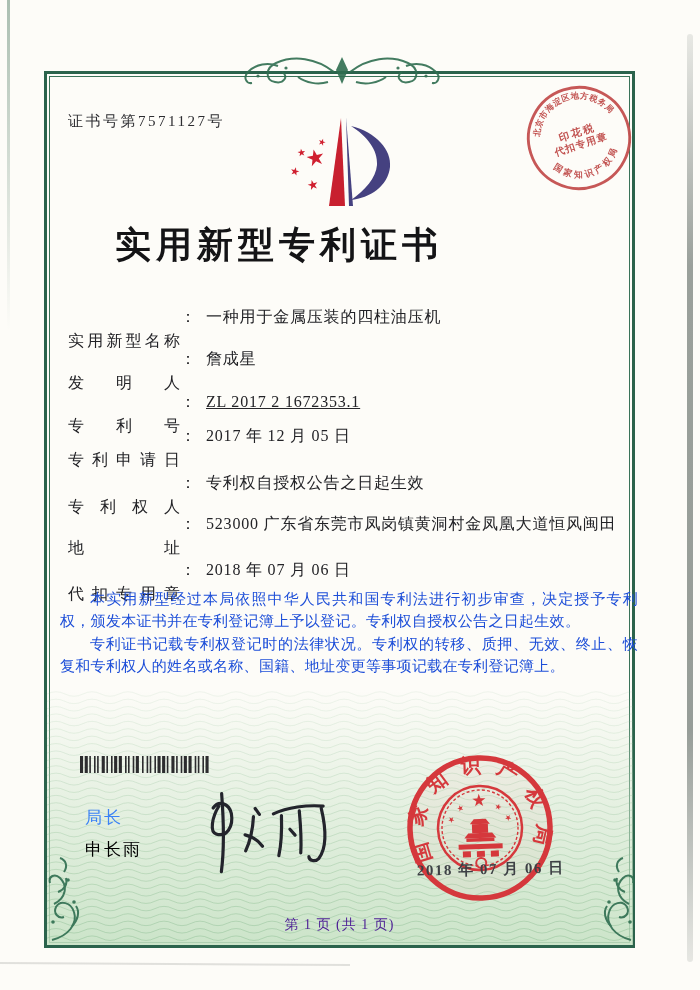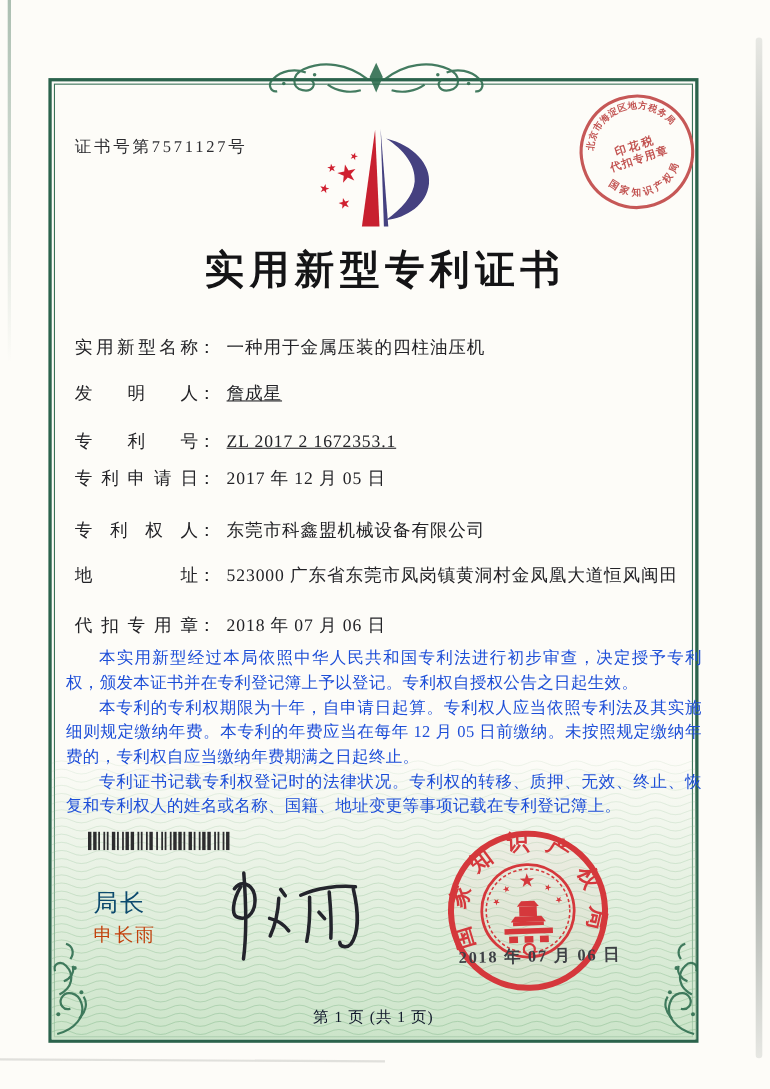--- a/index.html
+++ b/index.html
@@ -13,53 +13,53 @@
   .scan-streak-bottom{position:absolute;left:0;top:963px;width:350px;height:2px;background:rgba(150,152,148,.28);transform:rotate(.3deg);}
   
   .border-outer{position:absolute;left:44px;top:71px;width:591px;height:877px;border:3px solid #2b634c;box-sizing:border-box;}
   .border-inner{position:absolute;left:2px;top:2px;right:2px;bottom:2px;border:1px solid #3a7359;}
   
   .green-band{position:absolute;left:47px;top:690px;width:586px;height:255px;z-index:1;
     background:linear-gradient(180deg,rgba(214,233,211,0) 0%,rgba(206,229,203,.45) 40%,rgba(195,224,193,.85) 100%);}
   .green-band svg{position:absolute;left:0;top:0;}
   .flourish{z-index:2;position:absolute;}
   
-  .cert-number{position:absolute;left:68px;top:124px;font-size:15px;letter-spacing:2.5px;color:#2c2c30;z-index:3;}
+  .cert-number{position:absolute;left:68px;top:112px;font-size:15px;letter-spacing:2.5px;color:#2c2c30;z-index:3;}
   .logo{position:absolute;left:254px;top:110px;z-index:3;}
   .tax-stamp{position:absolute;left:513px;top:72px;z-index:3;transform:rotate(-18deg);opacity:.95;}
-  .title{position:absolute;left:44px;top:221px;width:470px;text-align:right;font-size:36px;font-weight:600;
+  .title{position:absolute;left:44px;top:221px;width:470px;text-align:center;font-size:36px;font-weight:600;
          letter-spacing:5px;color:#141416;z-index:3;}
   
   .fields{position:absolute;left:68px;top:306px;width:570px;z-index:3;font-size:16px;}
   .field-row{position:absolute;left:0;width:570px;line-height:22px;}
-  .field-row:nth-child(1){top:0;} .field-row:nth-child(2){top:42px;text-decoration:underline;} .field-row:nth-child(3){top:85px;text-decoration:underline;}
+  .field-row:nth-child(1){top:0;} .field-row:nth-child(2){top:42px;} .field-row:nth-child(3){top:85px;text-decoration:underline;}
   .field-row:nth-child(4){top:119px;} .field-row:nth-child(5){top:166px;} .field-row:nth-child(6){top:207px;}
   .field-row:nth-child(7){top:253px;}
-  .flabel{display:inline-block;width:112px;text-align:justify;text-align-last:justify;color:#232327;vertical-align:top;}
+  .flabel{display:inline-block;width:112px;text-align:justify;text-align-last:justify;color:#232327;vertical-align:top;margin-top:24px;}
   .colon{display:inline-block;color:#232327;}
   .fvalue{margin-left:10px;letter-spacing:.8px;color:#232327;}
   .value-line2{margin-left:138px;letter-spacing:.8px;line-height:23px;}
   .right-pair{position:absolute;left:322px;top:0;}
   .flabel-right{display:inline-block;width:100px;text-align:justify;text-align-last:justify;}
   
   .body-text{position:absolute;left:60px;top:588px;width:578px;z-index:3;font-size:15px;line-height:22.4px;
     letter-spacing:.3px;text-align:justify;color:#1d4ed8;}
   .body-text p{margin:0;text-indent:2em;}
   
   .barcode{position:absolute;left:80px;top:756px;z-index:3;}
   .signer-title{position:absolute;left:85px;top:806px;font-family:Liberation Sans, sans-serif;
-    font-size:22px;letter-spacing:2px;color:#0c4a6e;z-index:3;}
+    font-size:17px;letter-spacing:2px;color:#3b82f6;z-index:3;}
   .signer-name{position:absolute;left:85px;top:838px;font-family:"Liberation Sans","DejaVu Sans",sans-serif;
-    font-size:17px;letter-spacing:2px;color:#c2410c;z-index:3;}
+    font-size:17px;letter-spacing:2px;color:#000000;z-index:3;}
   .signature{position:absolute;left:190px;top:786px;z-index:3;transform:rotate(-2deg);}
   .seal{position:absolute;left:400px;top:748px;z-index:4;transform:rotate(-2deg);}
   .seal-date{position:absolute;left:417px;top:860px;z-index:5;font-size:15px;letter-spacing:1.5px;
     color:#3d4045;transform:rotate(-1.2deg);font-weight:600;}
   .footer-page{position:absolute;left:44px;top:916px;width:591px;text-align:center;font-size:14px;
-    letter-spacing:1px;color:#0f172a;z-index:3;}
+    letter-spacing:1px;color:#4c1d95;z-index:3;}
 </style>
 </head>
 <body>
 
 <div class="stage">
 
   <div class="scan-edge-right"></div>
   <div class="scan-edge-left"></div>
   <div class="scan-streak-bottom"></div>
 
@@ -185,33 +185,32 @@
     <div class="field-row">
       <span class="flabel">发明人</span><span class="colon">：</span><span class="fvalue">詹成星</span>
     </div>
     <div class="field-row">
       <span class="flabel">专利号</span><span class="colon">：</span><span class="fvalue">ZL 2017 2 1672353.1</span>
     </div>
     <div class="field-row">
       <span class="flabel">专利申请日</span><span class="colon">：</span><span class="fvalue">2017 年 12 月 05 日</span>
     </div>
     <div class="field-row">
-      <span class="flabel">专利权人</span><span class="colon">：</span><span class="fvalue">东莞市科鑫盟机械设备有限公司</span>
+      <span class="flabel">专利权人</span><span class="colon">：</span><span class="fvalue">专利权自授权公告之日起生效</span>
     </div>
     <div class="field-row">
       <span class="flabel">地址</span><span class="colon">：</span><span class="fvalue">523000 广东省东莞市凤岗镇黄洞村金凤凰大道恒风闽田</span>
     </div>
     <div class="field-row">
       <span class="flabel">代扣专用章</span><span class="colon">：</span><span class="fvalue">2018 年 07 月 06 日</span>
     </div>
   </div>
 
   <div class="body-text">
     <p>本实用新型经过本局依照中华人民共和国专利法进行初步审查，决定授予专利权，颁发本证书并在专利登记簿上予以登记。专利权自授权公告之日起生效。</p>
-    <p>本专利的专利权期限为十年，自申请日起算。专利权人应当依照专利法及其实施细则规定缴纳年费。本专利的年费应当在每年 12 月 05 日前缴纳。未按照规定缴纳年费的，专利权自应当缴纳年费期满之日起终止。</p>
     <p>专利证书记载专利权登记时的法律状况。专利权的转移、质押、无效、终止、恢复和专利权人的姓名或名称、国籍、地址变更等事项记载在专利登记簿上。</p>
   </div>
 
   <svg class="barcode" id="barcode" width="178" height="17">
       <rect x="0.0" y="0" width="3.1" height="17" fill="#2c2c2e"></rect>
       <rect x="4.7" y="0" width="3.1" height="17" fill="#2c2c2e"></rect>
       <rect x="9.3" y="0" width="1.6" height="17" fill="#2c2c2e"></rect>
       <rect x="14.0" y="0" width="1.6" height="17" fill="#2c2c2e"></rect>
       <rect x="17.1" y="0" width="1.6" height="17" fill="#2c2c2e"></rect>
       <rect x="21.7" y="0" width="3.1" height="17" fill="#2c2c2e"></rect>

